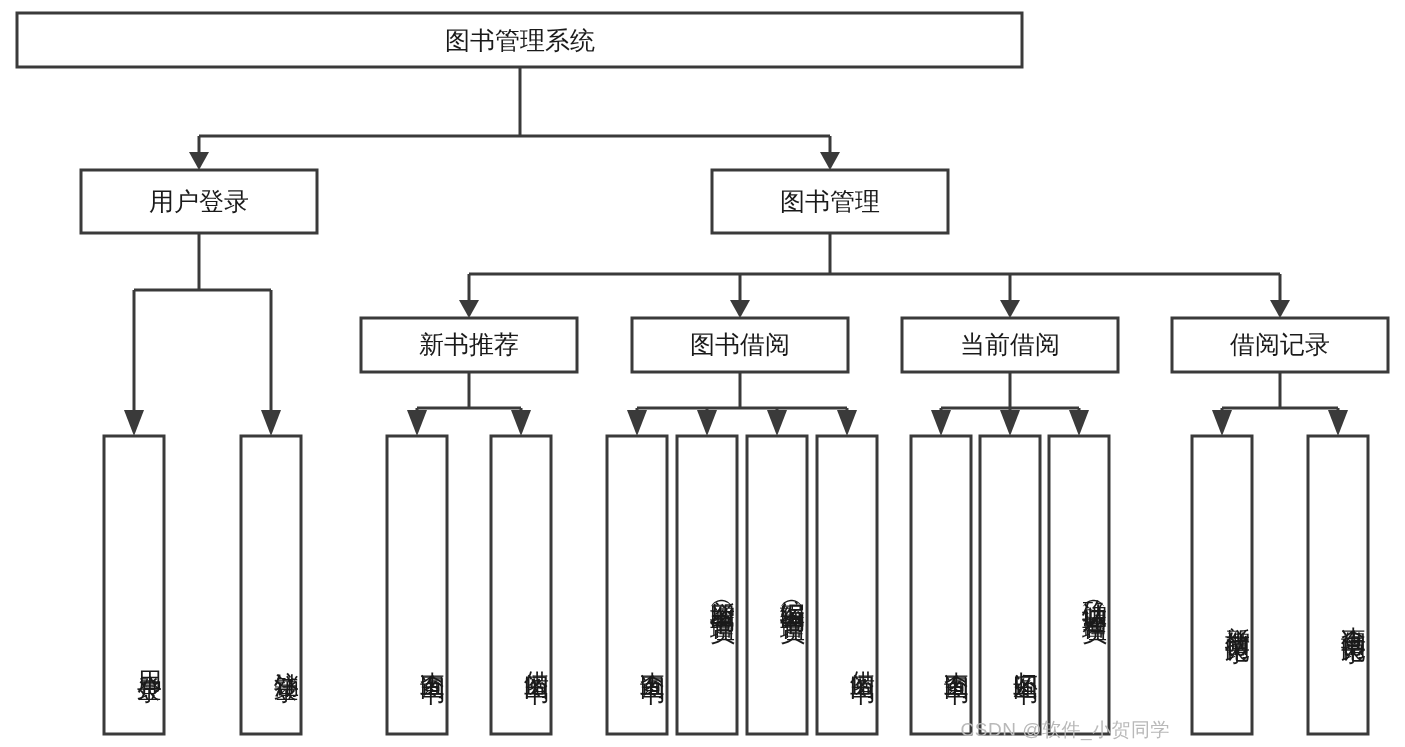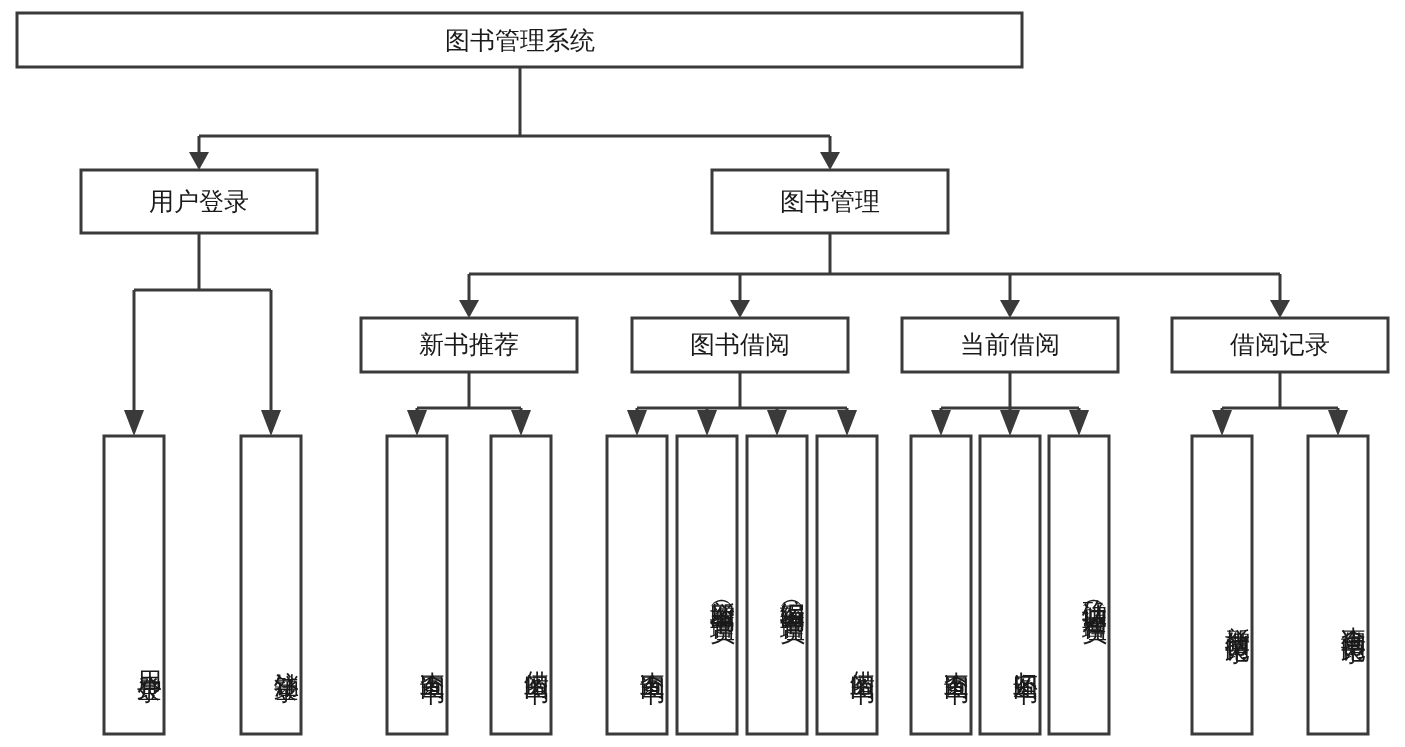--- a/index.html
+++ b/index.html
@@ -224,14 +224,15 @@
   <div class="node-label-v" style="left:747px; top:436px; width:60px; height:298px; padding-top:8px;">编辑图书（管理员）</div>
   <div class="node-label-v" style="left:817px; top:436px; width:60px; height:298px; padding-top:72px;">借阅图书</div>
 
   <div class="node-label-v" style="left:911px; top:436px; width:60px; height:298px; padding-top:72px;">查询图书</div>
   <div class="node-label-v" style="left:980px; top:436px; width:60px; height:298px; padding-top:72px;">归还图书</div>
   <div class="node-label-v" style="left:1049px; top:436px; width:60px; height:298px; padding-top:8px;">确认归还（管理员）</div>
 
   <div class="node-label-v" style="left:1192px; top:436px; width:60px; height:298px; padding-top:30px;">新增借阅记录</div>
   <div class="node-label-v" style="left:1308px; top:436px; width:60px; height:298px; padding-top:30px;">查询借阅记录</div>
 
+  <div class="watermark">CSDN @软件_小贺同学</div>
 
 </div>
 
 </body></html>

